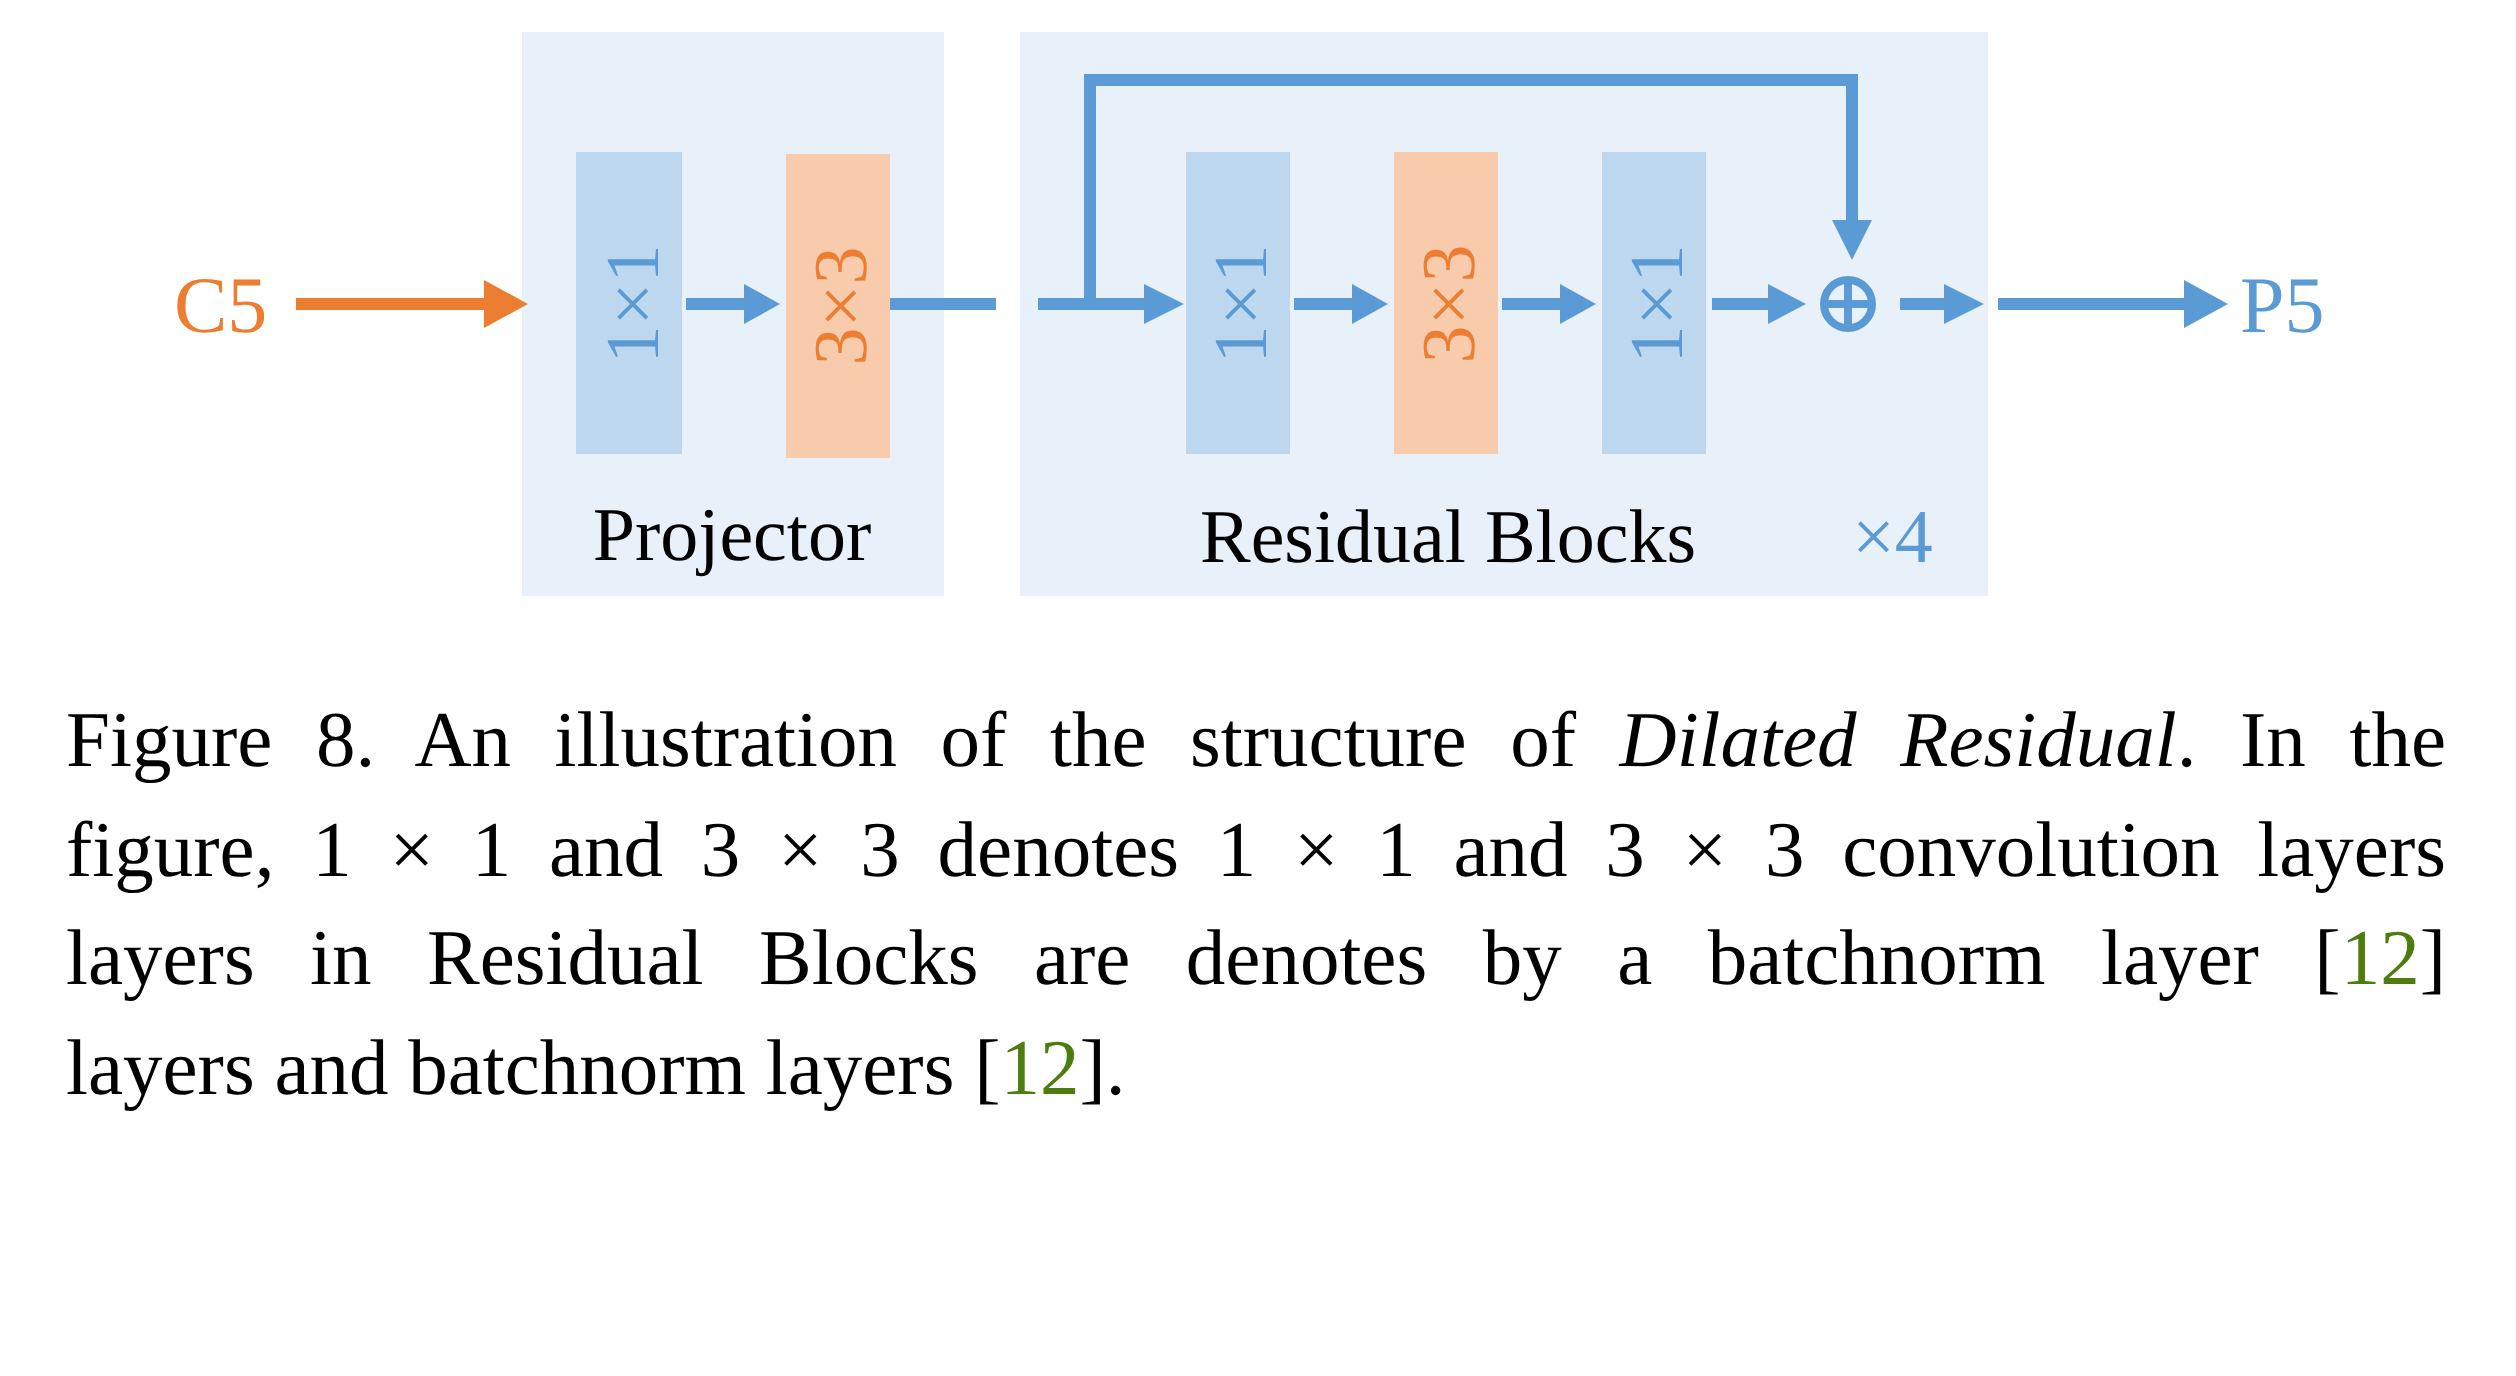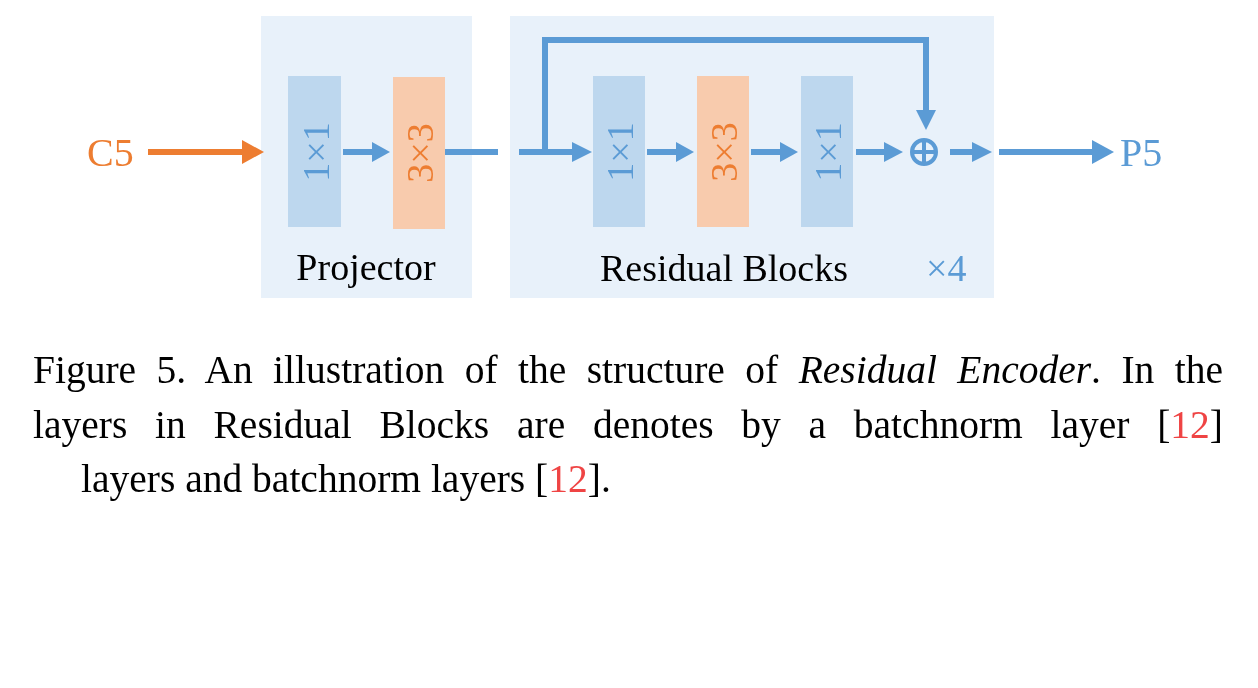--- a/index.html
+++ b/index.html
@@ -4,22 +4,22 @@
 <style>
   html, body { margin:0; padding:0; background:#ffffff; }
   body { width:1258px; height:688px; position:relative; overflow:hidden; font-family:"Liberation Serif", serif; }
   #fig { position:absolute; left:0; top:0; }
   .caption {
     position:absolute; left:33px; top:343px; width:1190px;
     font-family:"Liberation Serif", serif; font-size:39.5px; line-height:54.5px;
     color:#000; text-align:justify;
   }
   .caption .line { display:block; white-space:nowrap; text-align-last:justify; text-align:justify; }
-  .caption .line.last { text-align-last:left;margin-left:48px; }
-  .cite { color:#ef4444; }
+  .caption .line.last { text-align-last:left; }
+  .cite { color:#4d7c0f; }
   .ital { font-style:italic; }
 </style>
 </head>
 <body>
 
 <svg id="fig" width="1258" height="330" viewBox="0 0 1258 330" xmlns="http://www.w3.org/2000/svg">
   <defs>
     <marker id="ahB" markerWidth="10" markerHeight="10" refX="9" refY="5" orient="auto" markerUnits="userSpaceOnUse" viewBox="0 0 10 10">
       <path d="M0,0 L10,5 L0,10 z" fill="#5b9bd5"></path>
     </marker>
@@ -76,16 +76,17 @@
 
   <text x="724" y="281" text-anchor="middle" font-family="Liberation Serif, serif" font-size="38" fill="#000">Residual Blocks</text>
   <text x="926" y="281" font-family="Liberation Serif, serif" font-size="38" fill="#5b9bd5">×4</text>
 
   <line x1="999" y1="152" x2="1095" y2="152" stroke="#5b9bd5" stroke-width="6"></line>
   <path d="M1092,140 L1114,152 L1092,164 z" fill="#5b9bd5"></path>
   <text x="1120" y="166" font-family="Liberation Serif, serif" font-size="40" fill="#5b9bd5">P5</text>
 </svg>
 
 <div class="caption" id="caption">
-    <span class="line"><span>Figure 5. An illustration of the structure of </span><span class="ital">Residual Encoder</span><span>. In the</span></span>
+    <span class="line"><span>Figure 8. An illustration of the structure of </span><span class="ital">Dilated Residual</span><span>. In the</span></span>
+    <span class="line"><span>figure, 1 × 1 and 3 × 3 denotes 1 × 1 and 3 × 3 convolution layers</span></span>
     <span class="line"><span>layers in Residual Blocks are denotes by a batchnorm layer [</span><span class="cite">12</span><span>]</span></span>
     <span class="line last"><span>layers and batchnorm layers [</span><span class="cite">12</span><span>].</span></span>
   </div>
 
 </body></html>

